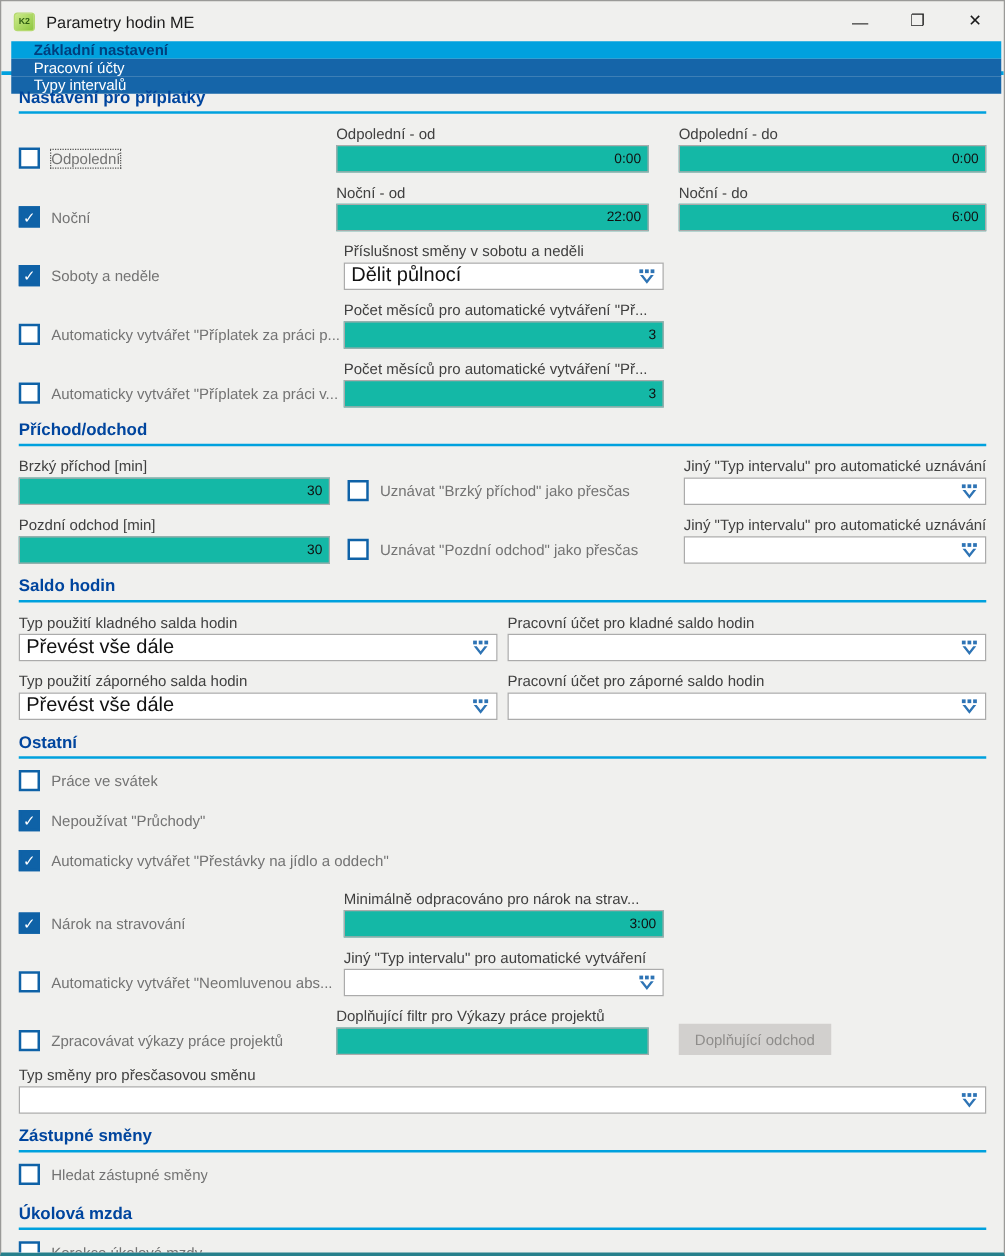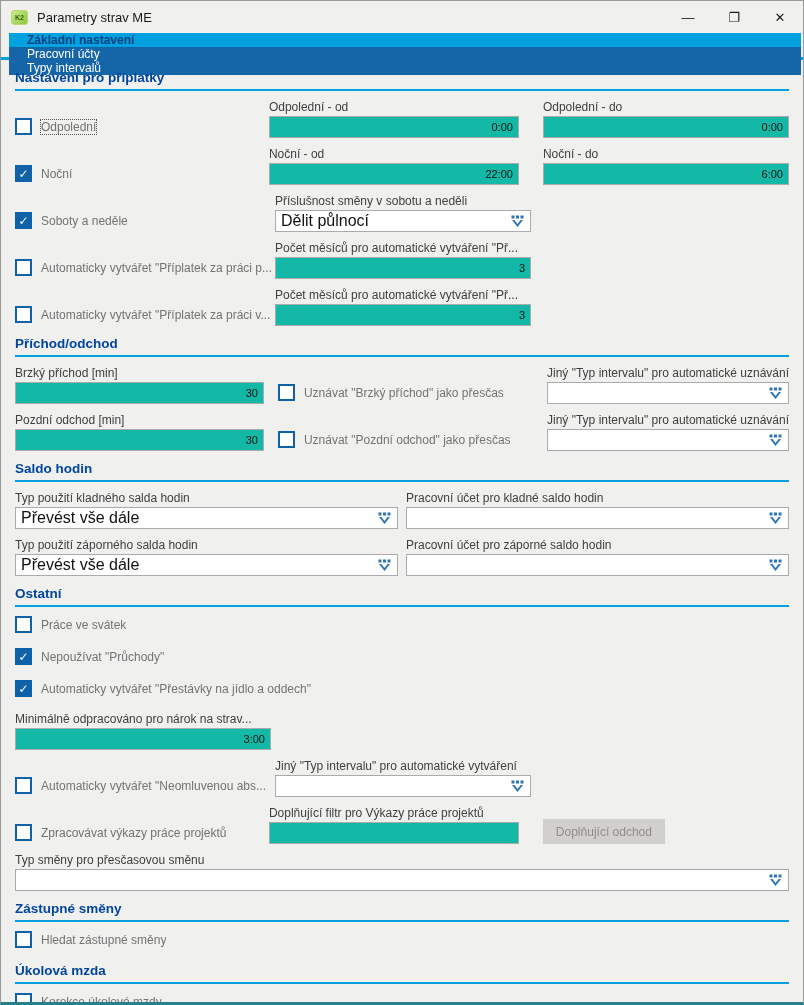--- a/index.html
+++ b/index.html
@@ -82,21 +82,21 @@
     border: none; margin-bottom: 0px;
   }
 </style>
 </head>
 <body>
 
 <div class="window">
 
   <div class="titlebar">
     <div class="app-icon">K2</div>
-    <div class="title-text">Parametry strav ME</div>
+    <div class="title-text">Parametry hodin ME</div>
     <div class="win-controls">
       <div class="win-btn">
           <span>—</span>
         </div>
       <div class="win-btn">
           <span>❐</span>
         </div>
       <div class="win-btn">
           <span>✕</span>
         </div>
@@ -318,20 +318,24 @@
     </div>
 
     <div class="cb-row">
       <div class="check-item">
         <span class="checkbox checked"></span>
         <span class="cb-label">Automaticky vytvářet "Přestávky na jídlo a oddech"</span>
       </div>
     </div>
 
     <div class="row">
+      <div class="col-l check-item">
+        <span class="checkbox checked"></span>
+        <span class="cb-label">Nárok na stravování</span>
+      </div>
       <div class="col-m field">
         <div class="f-label">Minimálně odpracováno pro nárok na strav...</div>
         <input class="f-input num" value="3:00" style="">
       </div>
     </div>
 
     <div class="row">
       <div class="col-l check-item">
         <span class="checkbox"></span>
         <span class="cb-label">Automaticky vytvářet "Neomluvenou abs...</span>

